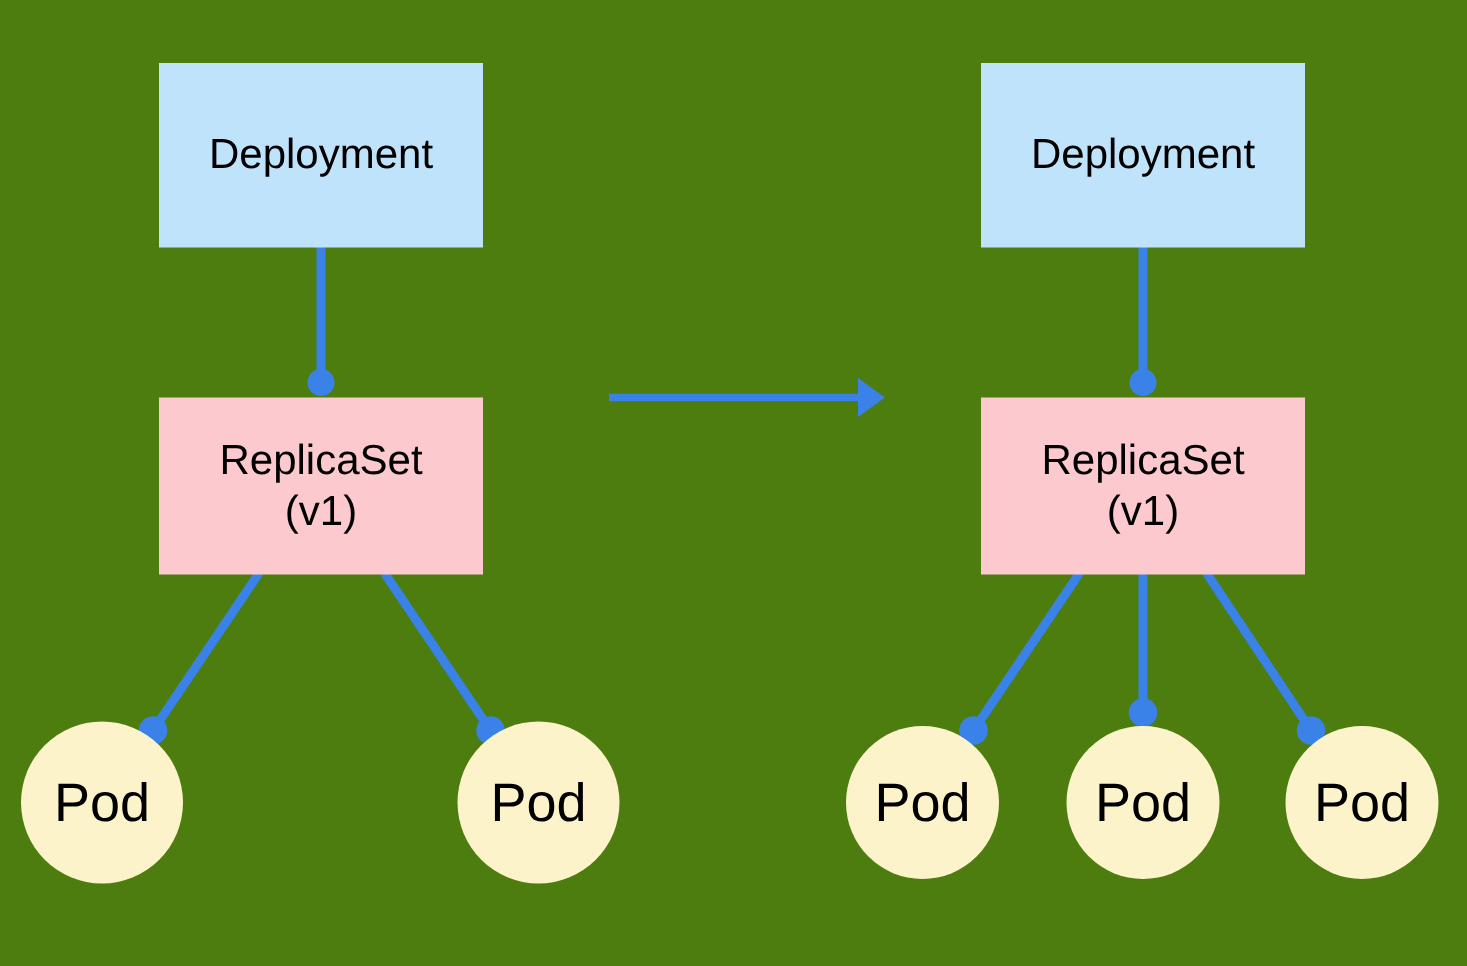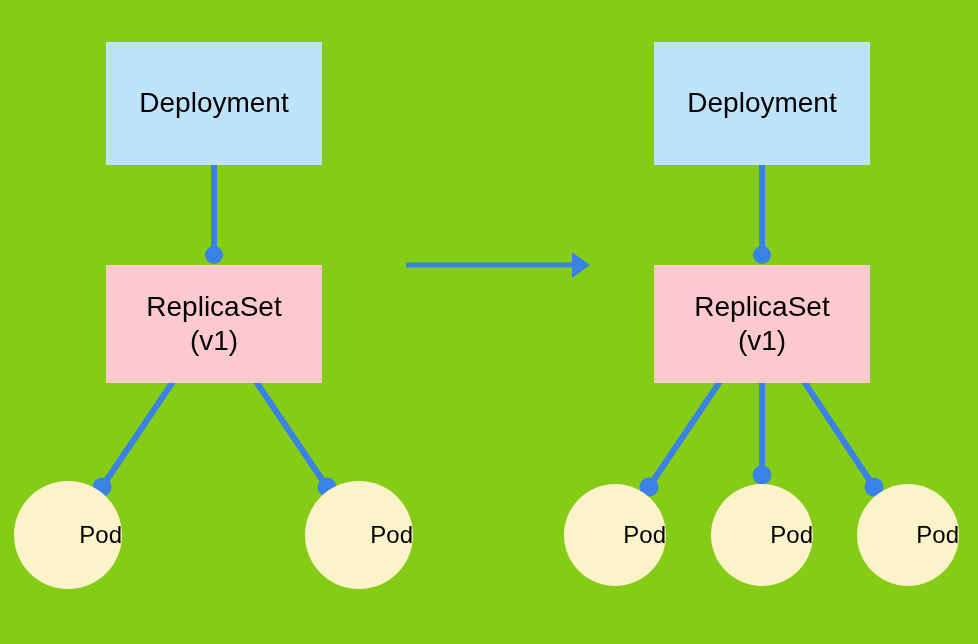--- a/index.html
+++ b/index.html
@@ -8,21 +8,21 @@
     padding: 0;
     background: #ffffff;
   }
   body {
     font-family: "Liberation Sans", sans-serif;
   }
   #canvas {
     position: relative;
     width: 978px;
     height: 644px;
-    background: #84cc16;
+    background: #4d7c0f;
     overflow: hidden;
   }
   svg.layer {
     position: absolute;
     left: 0;
     top: 0;
     width: 978px;
     height: 644px;
   }
   .node-box {
@@ -35,25 +35,25 @@
     color: #000000;
     font-size: 28px;
     font-family: "Liberation Sans", sans-serif;
     white-space: pre-line;
     box-sizing: border-box;
   }
   .node-circle {
     position: absolute;
     display: flex;
     align-items: center;
-    justify-content: flex-end;
+    justify-content: center;
     text-align: center;
     border-radius: 50%;
     color: #000000;
-    font-size: 24px;
+    font-size: 36px;
     font-family: "Liberation Sans", sans-serif;
     box-sizing: border-box;
   }
 </style>
 </head>
 <body>
 
 <div id="canvas">
 
   <svg class="layer" viewBox="0 0 978 644" xmlns="http://www.w3.org/2000/svg">

